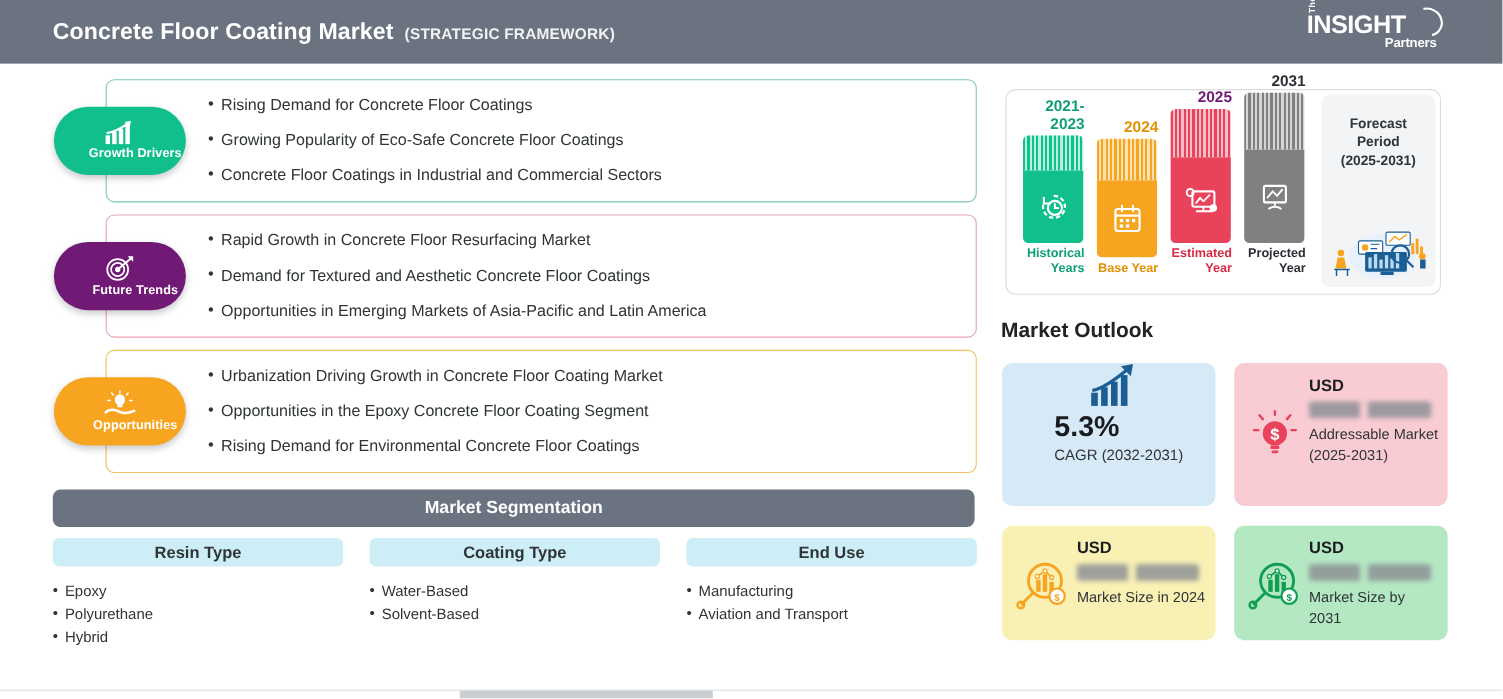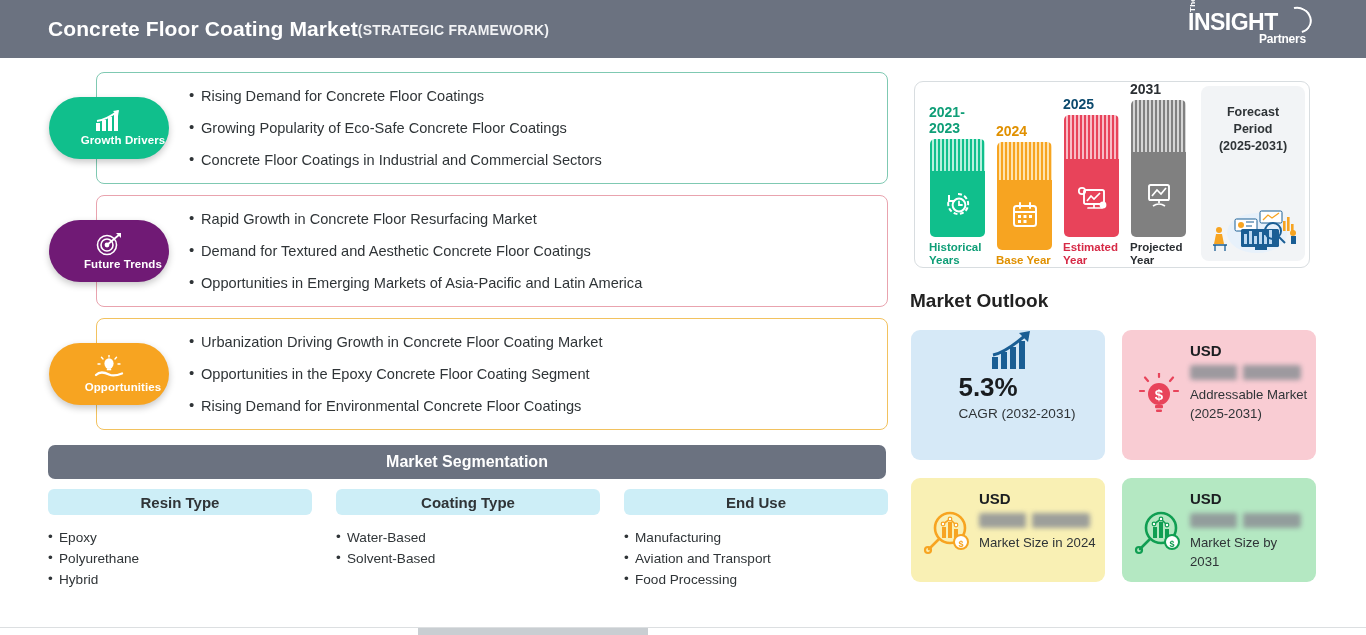--- a/index.html
+++ b/index.html
@@ -14,21 +14,21 @@
   .header{
     position:absolute;left:0;top:0;width:1366px;height:58px;
     background:#6b7280;
     display:flex;align-items:center;
   }
   .header-title{
     margin-left:48px;
     color:#ffffff;font-size:21px;font-weight:bold;letter-spacing:.1px;
   }
   .header-sub{
-    color:#f1f2f4;font-size:14px;font-weight:bold;letter-spacing:.2px;
+    margin-left:10px;color:#f1f2f4;font-size:14px;font-weight:bold;letter-spacing:.2px;
     position:relative;top:1px;text-align:center;
   }
   .logo{
     position:absolute;right:58px;top:9px;width:120px;height:40px;
     color:#fff;
   }
   .logo .the{
     position:absolute;left:0;top:3px;font-size:8px;font-weight:bold;
     transform:rotate(-90deg);transform-origin:left top;letter-spacing:.3px;
   }
@@ -98,21 +98,21 @@
     position:relative;padding-left:11px;
   }
   .seg-col li:before{content:"•";position:absolute;left:0;top:-1px;}
 
   
   .timeline{
     position:absolute;left:914px;top:23px;width:394px;height:185px;
     background:#fff;border:1px solid #d8dde0;border-radius:9px;
   }
   .bars{position:absolute;left:10px;top:0;width:268px;height:185px;}
-  .bar-group{position:absolute;bottom:0;width:57px;text-align:left;}
+  .bar-group{position:absolute;bottom:16px;width:57px;text-align:right;}
   .bar-year{font-size:14px;font-weight:bold;margin-bottom:3px;}
   .bar{
     width:55px;margin:0 auto;border-radius:5px;overflow:hidden;position:relative;
     display:flex;flex-direction:column;
   }
   .bar-stripe{width:100%;}
   .bar-solid{flex:1;display:flex;align-items:center;justify-content:center;}
   .bar-cap{font-size:11.5px;font-weight:bold;line-height:1.12;margin-top:4px;}
 
   .forecast{
@@ -245,21 +245,20 @@
         <li>Water-Based</li>
         <li>Solvent-Based</li>
       </ul>
     </div>
 
     <div class="seg-col">
       <div class="seg-col-head">End Use</div>
       <ul>
         <li>Manufacturing</li>
         <li>Aviation and Transport</li>
-        <li>Food Processing</li>
       </ul>
     </div>
   </div>
 
   <div class="timeline">
     <div class="bars">
 
       <div class="bar-group" style="left:4px;">
         <div class="bar-year" style="color:#0f9e77;">2021-2023</div>
         <div class="bar" style="height:98px;">
@@ -290,21 +289,21 @@
               <rect x="18" y="14" width="3" height="3" fill="#fff"></rect>
               <rect x="7" y="19" width="3" height="3" fill="#fff"></rect>
               <rect x="12.5" y="19" width="3" height="3" fill="#fff"></rect>
             </svg>
           </div>
         </div>
         <div class="bar-cap" style="color:#e09000;">Base Year</div>
       </div>
 
       <div class="bar-group" style="left:138px;">
-        <div class="bar-year" style="color:#0c4a6e;">2025</div>
+        <div class="bar-year" style="color:#701a75;">2025</div>
         <div class="bar" style="height:122px;">
           <div class="bar-stripe" style="height:44px;background:repeating-linear-gradient(90deg,#e8435a 0 2px,#f8bcc6 2px 4px);"></div>
           <div class="bar-solid" style="background:#e8435a;">
             <svg width="32" height="28" viewBox="0 0 32 28">
               <rect x="8" y="6" width="20" height="14" rx="1.8" fill="none" stroke="#fff" stroke-width="1.9"></rect>
               <path d="M11 17 L15 12 L18 15 L24 9" stroke="#fff" stroke-width="1.7" fill="none"></path>
               <path d="M18 20 V23 M12 24 H26" stroke="#fff" stroke-width="1.7" stroke-linecap="round"></path>
               <circle cx="6" cy="7" r="3.2" fill="none" stroke="#fff" stroke-width="1.7"></circle>
               <circle cx="27" cy="21" r="3.4" fill="#fff"></circle>
             </svg>

